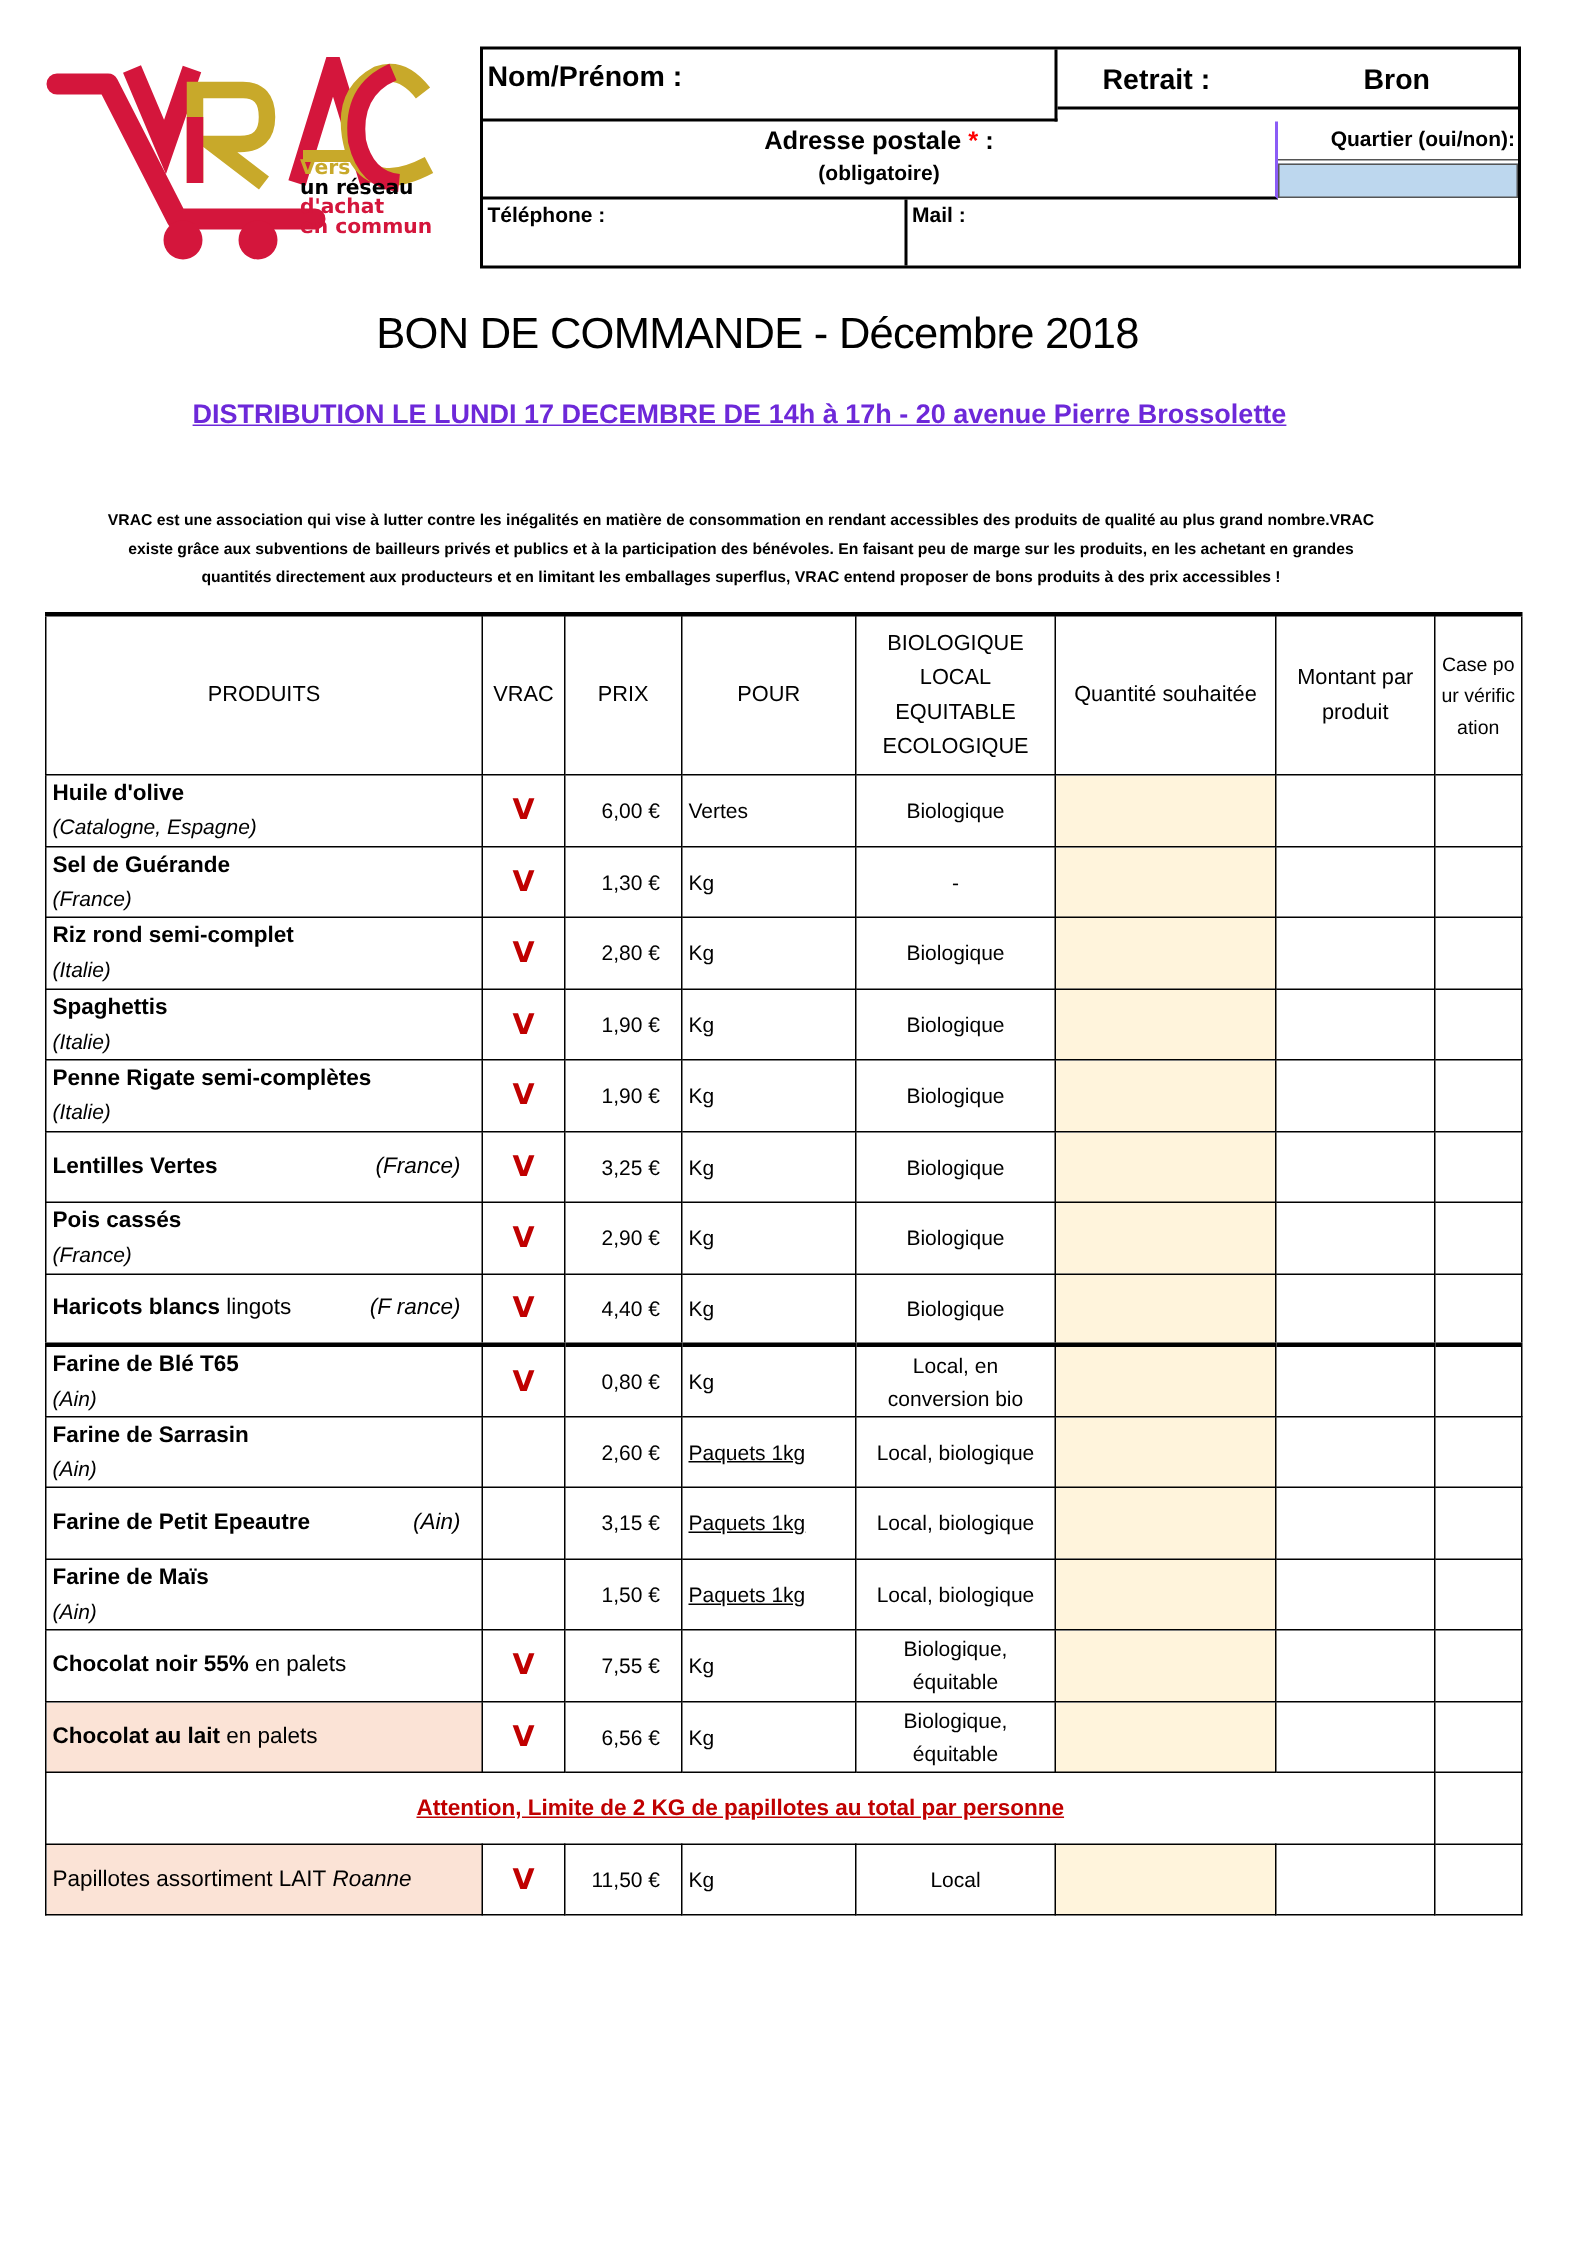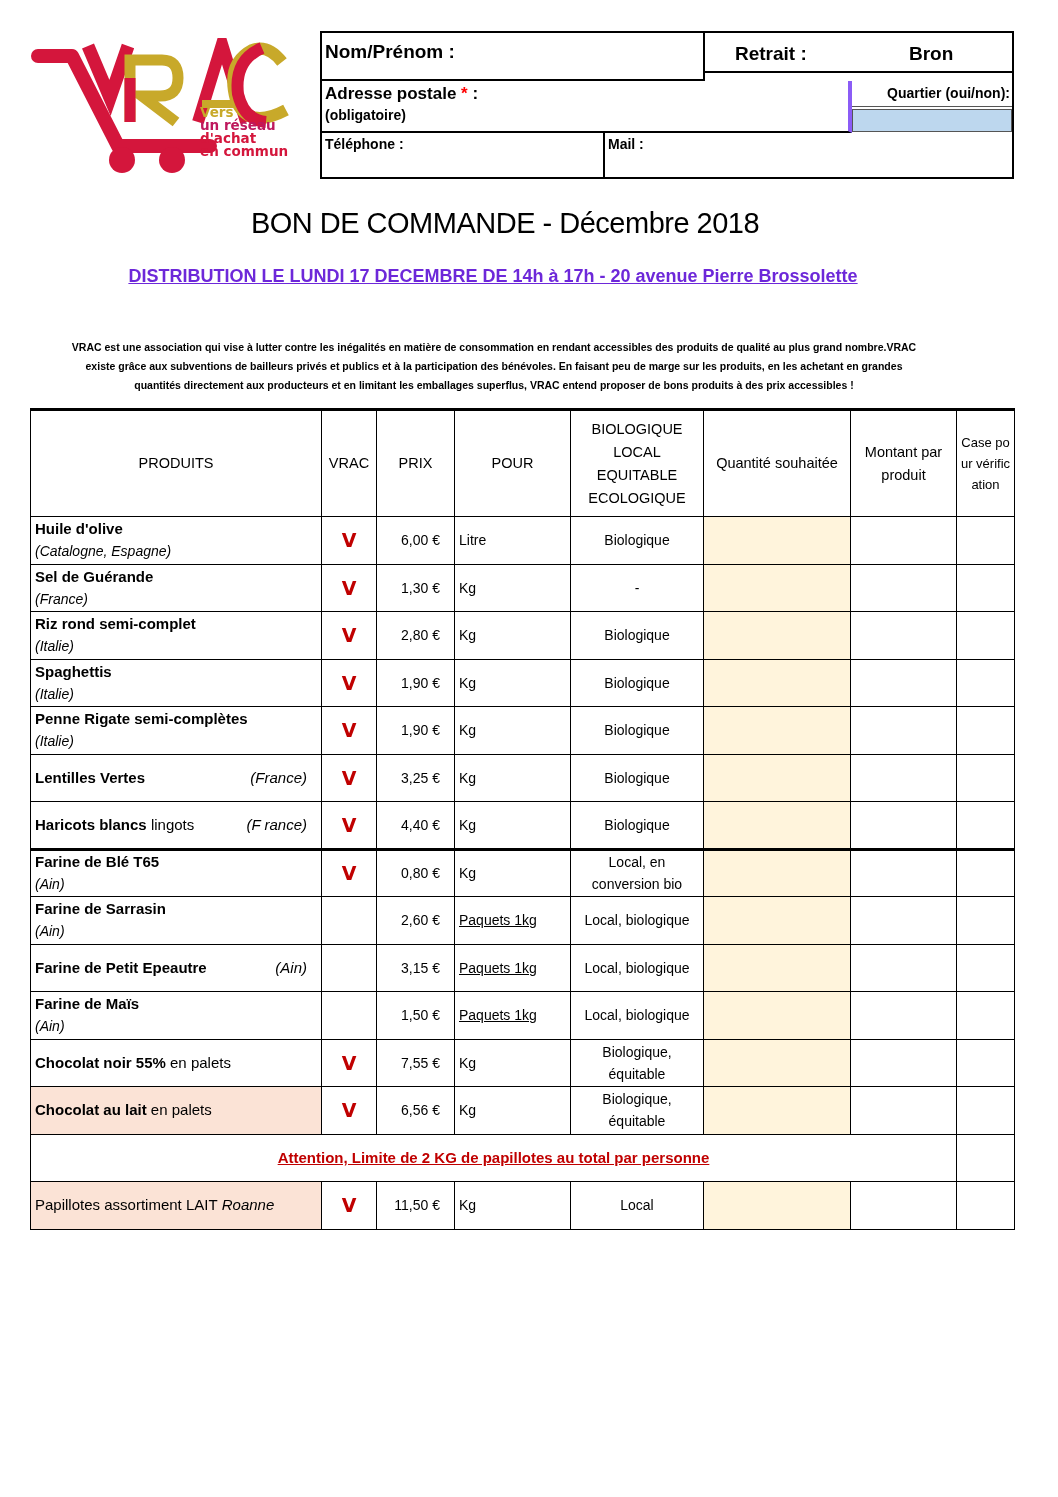--- a/index.html
+++ b/index.html
@@ -59,37 +59,37 @@
     <path d="M100 84 L100 40" stroke="#d4163c" stroke-width="11"></path>
 
     <path d="M168 84 L192 6 L216 84" stroke="#d4163c" stroke-width="12" fill="none"></path>
     <path d="M172 66 L210 66" stroke="#c8a92a" stroke-width="8"></path>
 
     <path d="M252 24 Q238 6 222 12 Q196 26 206 62 Q218 92 256 72" stroke="#c8a92a" stroke-width="12" fill="none"></path>
     <path d="M232 10 Q204 22 208 56 Q214 82 236 84" stroke="#d4163c" stroke-width="12" fill="none"></path>
   </svg>
   <div class="abs" style="left:170px; top:68px; font-weight:bold; font-size:13.5px; line-height:13px; font-family:'DejaVu Sans', sans-serif;">
     <div style="color:#c8a92a">Vers</div>
-    <div style="color:#be185d">un réseau</div>
+    <div style="color:#000000">un réseau</div>
     <div style="color:#d4163c">d'achat</div>
     <div style="color:#d4163c">en commun</div>
   </div>
 </div>
 
 <div class="abs info">
 
   <div class="cell" style="left:0; top:0; width:383px; height:48px; border-right:2px solid #000; border-bottom:2px solid #000; padding:8px 3px;">
     <span class="lbl-big">Nom/Prénom :</span>
   </div>
   <div class="cell" style="left:383px; top:0; width:307px; height:40px; border-bottom:2px solid #000; padding:8px 16px;">
     <span class="lbl-big abs" style="left:30px; top:10px;">Retrait :</span>
     <span class="lbl-big abs" style="left:204px; top:10px;">Bron</span>
   </div>
 
-  <div class="cell" style="left:0; top:48px; width:530px; height:52px; border-right:4px solid #8b5cf6; border-bottom:2px solid #000; padding:3px 3px;">
+  <div class="cell" style="left:0; top:48px; width:530px; height:52px; border-right:2px solid #8b5cf6; border-bottom:2px solid #000; padding:3px 3px;text-align:center;">
     <div class="lbl-big" style="font-size:17px;"><span>Adresse postale</span> <span style="color:#ff0000">*</span><span> :</span></div>
     <div class="lbl-sm" style="margin-top:3px;">(obligatoire)</div>
   </div>
   <div class="cell" style="left:530px; top:48px; width:160px; height:26px; border-bottom:1px solid #555; padding:3px 0; text-align:right; padding-right:2px;">
     <span class="lbl-sm">Quartier (oui/non):</span>
   </div>
   <div class="cell quartier-input" style="left:530px; top:76px; width:160px; height:23px;"></div>
 
   <div class="cell" style="left:0; top:100px; width:283px; height:44px; border-right:2px solid #000; padding:2px 3px;">
     <span class="lbl-sm">Téléphone :</span>
@@ -136,21 +136,21 @@
         <th>Montant par produit</th>
         <th class="small" style="word-break:break-all;">Case pour vérification</th>
       </tr>
     </thead>
     <tbody id="tbody">
 
     <tr class="row">
           <td class="pname"><span>Huile d'olive</span><span class="extra"></span><div class="origin" style="font-weight: normal;">(Catalogne, Espagne)</div></td>
           <td class="vrac">V</td>
           <td class="prix">6,00 €</td>
-          <td class="pour">Litre</td>
+          <td class="pour">Vertes</td>
           <td class="label">Biologique</td>
           <td class="qty"></td>
           <td></td>
           <td></td>
         </tr>
         <tr class="row">
           <td class="pname"><span>Sel de Guérande</span><span class="extra"></span><div class="origin" style="font-weight: normal;">(France)</div></td>
           <td class="vrac">V</td>
           <td class="prix">1,30 €</td>
           <td class="pour">Kg</td>
@@ -186,20 +186,30 @@
           <td class="pour">Kg</td>
           <td class="label">Biologique</td>
           <td class="qty"></td>
           <td></td>
           <td></td>
         </tr>
         <tr class="row">
           <td class="pname"><span class="origin-right" style="margin-right: 10px;">(France)</span><span>Lentilles Vertes</span><span class="extra"></span></td>
           <td class="vrac">V</td>
           <td class="prix">3,25 €</td>
+          <td class="pour">Kg</td>
+          <td class="label">Biologique</td>
+          <td class="qty"></td>
+          <td></td>
+          <td></td>
+        </tr>
+        <tr class="row">
+          <td class="pname"><span>Pois cassés</span><span class="extra"></span><div class="origin" style="font-weight: normal;">(France)</div></td>
+          <td class="vrac">V</td>
+          <td class="prix">2,90 €</td>
           <td class="pour">Kg</td>
           <td class="label">Biologique</td>
           <td class="qty"></td>
           <td></td>
           <td></td>
         </tr>
         <tr class="row">
           <td class="pname"><span class="origin-right" style="margin-right: 10px;">(F rance)</span><span>Haricots blancs</span><span class="extra"> lingots</span></td>
           <td class="vrac">V</td>
           <td class="prix">4,40 €</td>

